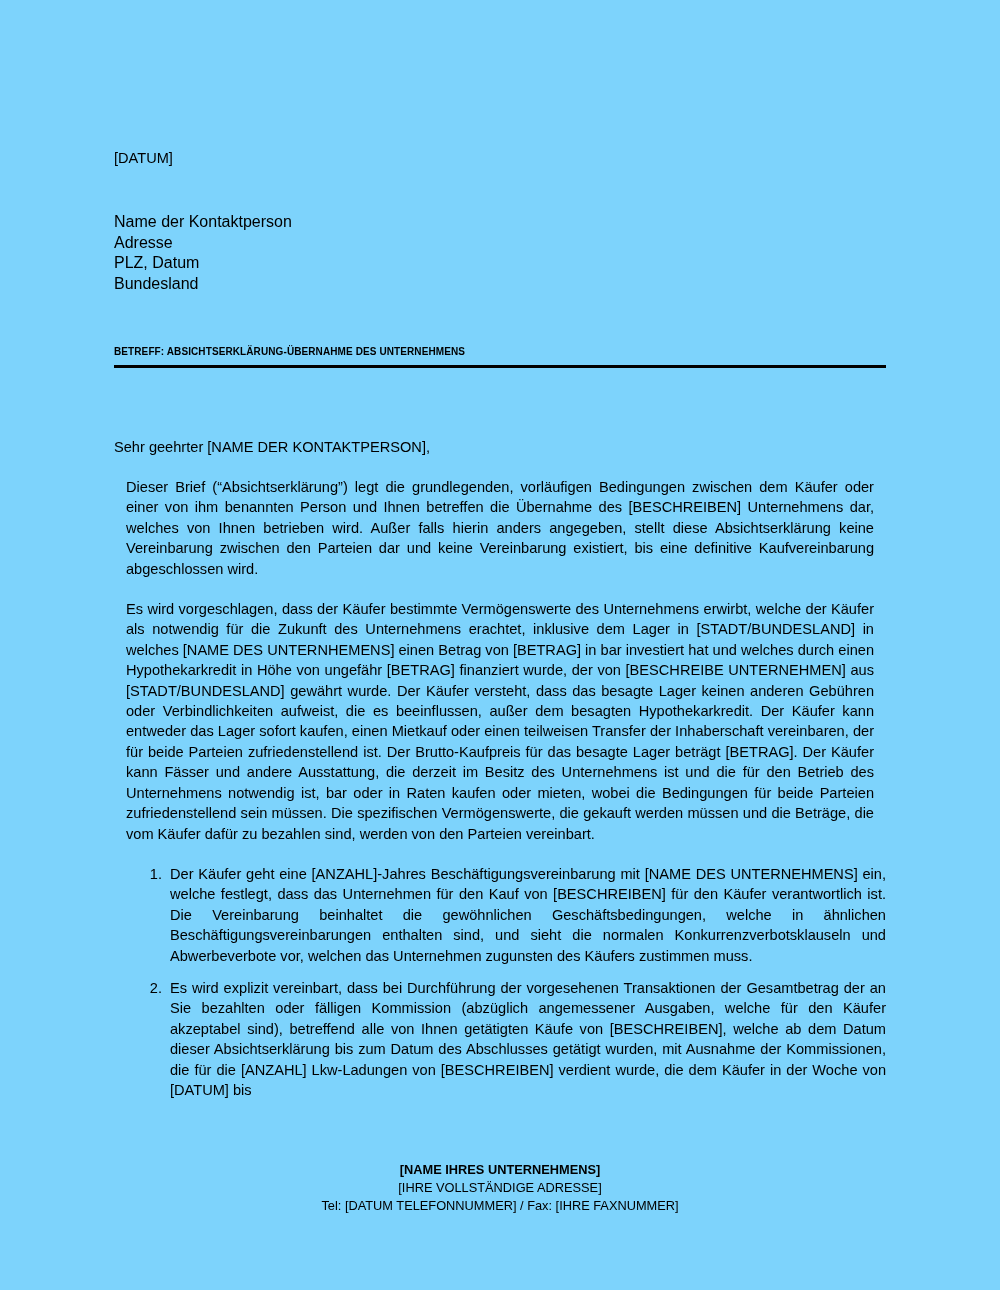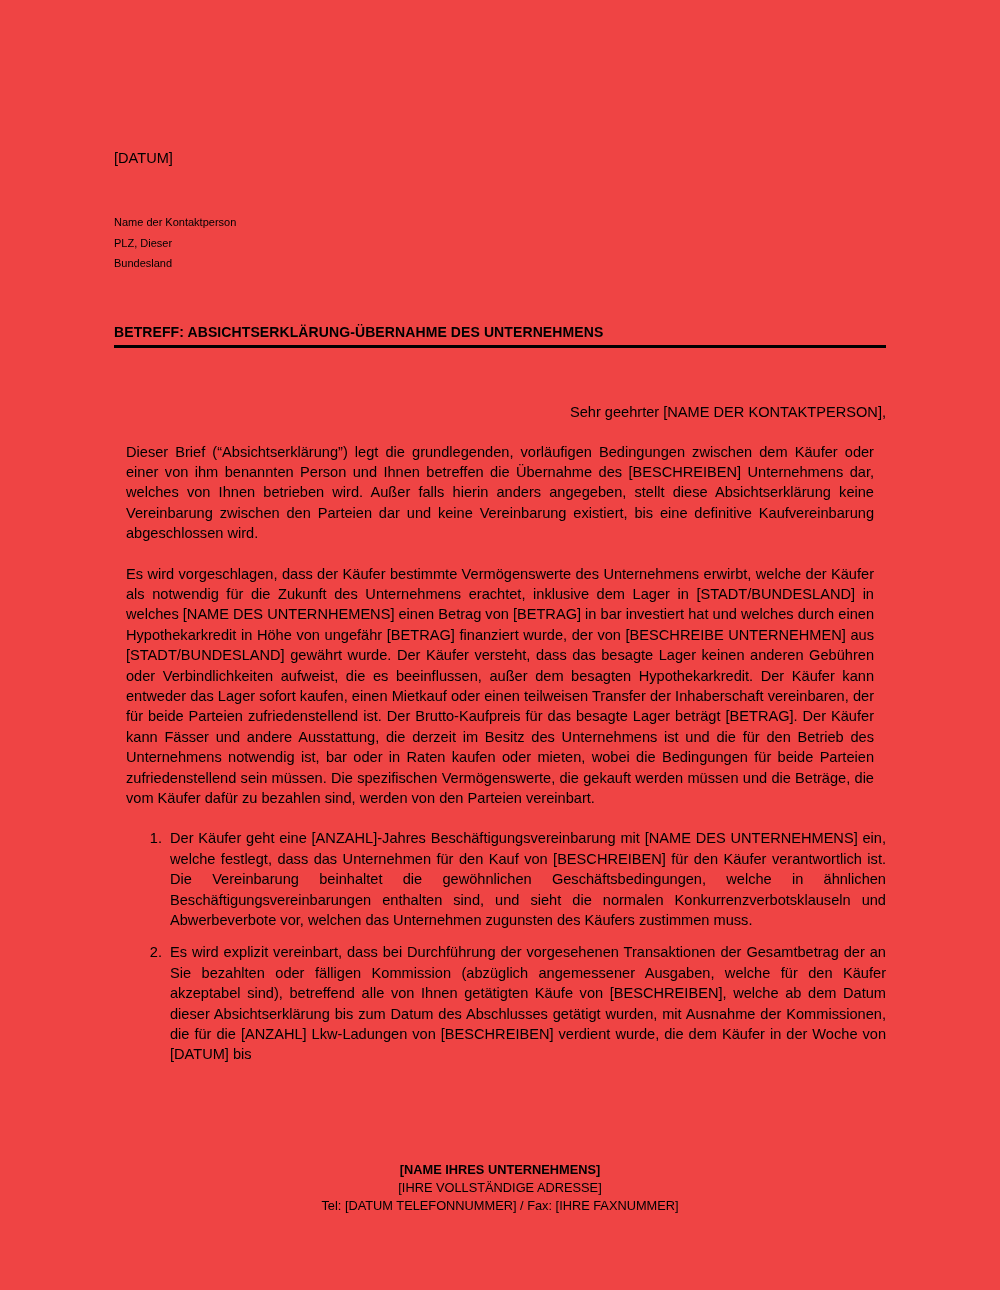--- a/index.html
+++ b/index.html
@@ -10,71 +10,70 @@
   }
   body {
     font-family: "Liberation Sans", sans-serif;
     color: #000000;
   }
   .page {
     position: relative;
     width: 1000px;
     height: 1290px;
     margin: 0 auto;
-    background: #ef4444;
+    background: #7dd3fc;
     overflow: hidden;
     box-sizing: border-box;
   }
   .content {
     position: absolute;
     left: 114px;
     top: 0;
     width: 772px;
   }
 
   
   .date-block {
     margin-top: 148px;
     font-size: 14.6px;
     line-height: 20px;
   }
 
   
   .address-block {
     margin-top: 44px;
-    font-size: 11px;
+    font-size: 16px;
     line-height: 20.5px;
   }
   .address-line {
     white-space: pre;
   }
 
   
   .subject-block {
     margin-top: 49px;
   }
   .subject-text {
-    font-size: 14px;
+    font-size: 10px;
     font-weight: bold;
     letter-spacing: 0.1px;
     line-height: 18px;
   }
   .subject-rule {
     margin-top: 4px;
     width: 772px;
     height: 3px;
     background: #000000;
   }
 
   
   .salutation {
-    margin-top: 54px;
+    margin-top: 69px;
     font-size: 14.6px;
     line-height: 20px;
-    text-align: right;
   }
   p.body-par {
     margin: 12px;
     margin-top: 20px;
     font-size: 14.6px;
     line-height: 20.4px;
     text-align: justify;
     text-justify: inter-word;
   }
   p.body-par.first {
@@ -133,21 +132,22 @@
 </head>
 <body>
 
 <div class="page">
   <div class="content">
 
     <div class="date-block">[DATUM]</div>
 
     <div class="address-block">
       <div class="address-line">Name der Kontaktperson</div>
-      <div class="address-line">PLZ, Dieser</div>
+      <div class="address-line">Adresse</div>
+      <div class="address-line">PLZ, Datum</div>
       <div class="address-line">Bundesland</div>
     </div>
 
     <div class="subject-block">
       <div class="subject-text">BETREFF: ABSICHTSERKLÄRUNG-ÜBERNAHME DES UNTERNEHMENS</div>
       <div class="subject-rule"></div>
     </div>
 
     <div class="salutation">Sehr geehrter [NAME DER KONTAKTPERSON],</div>
 

